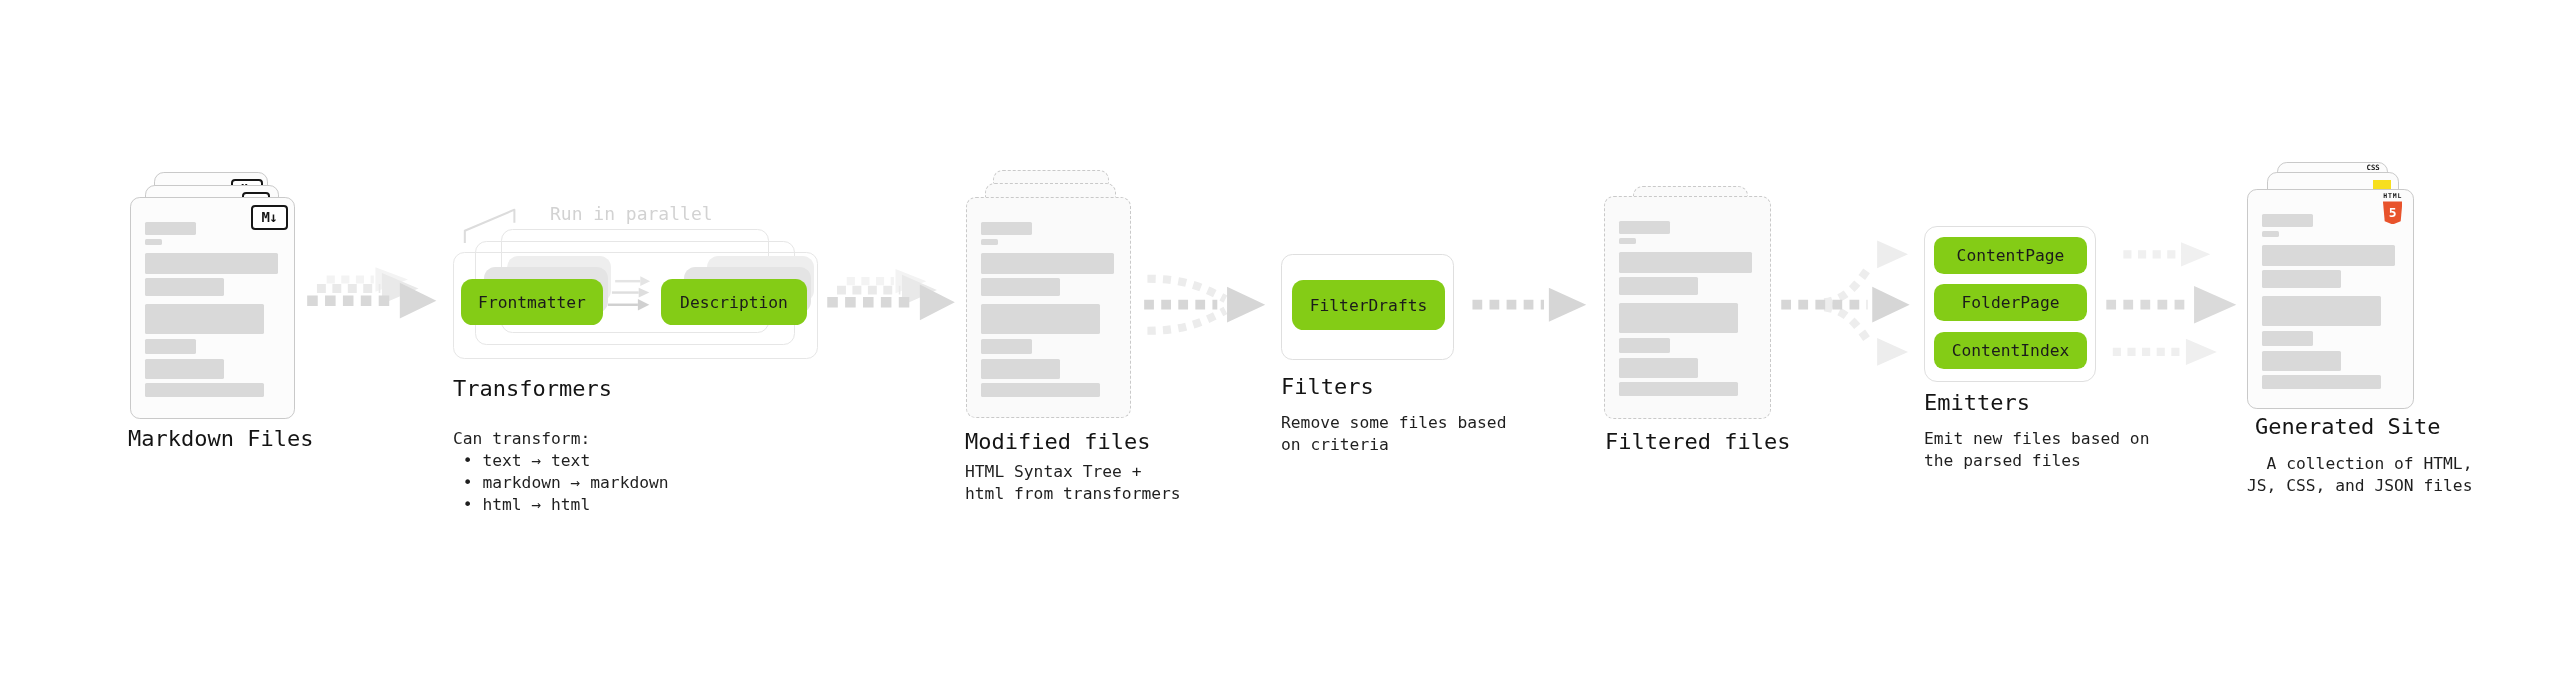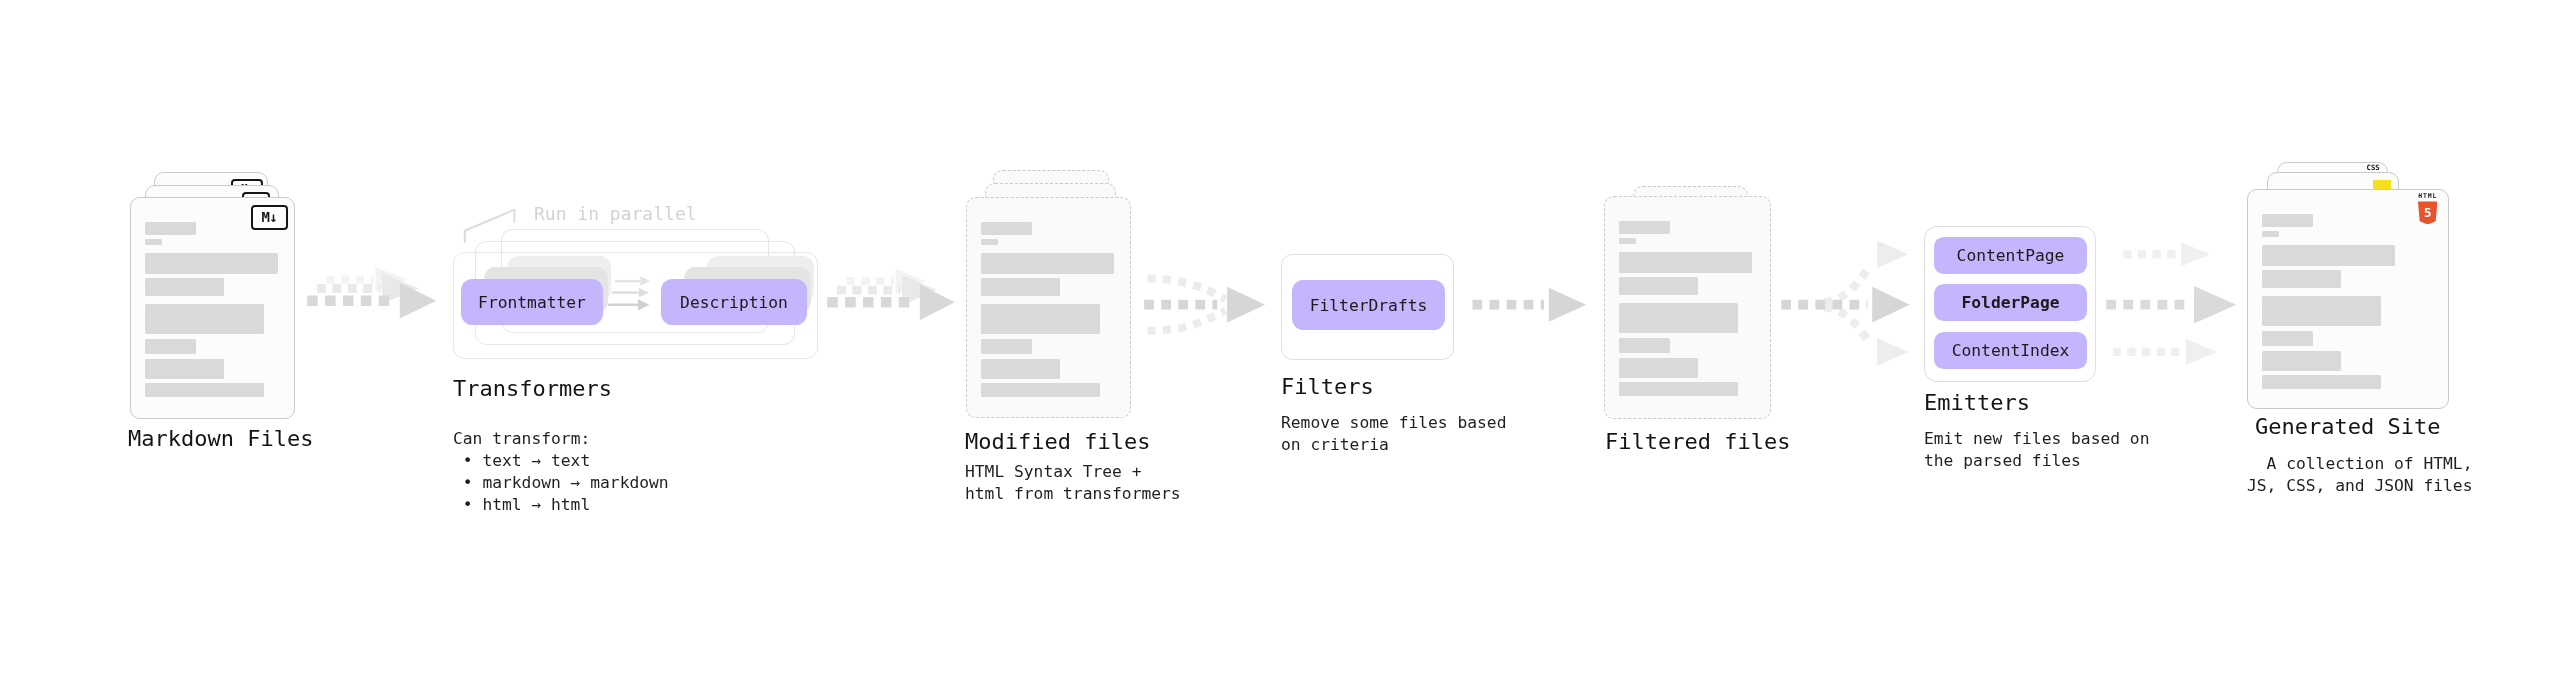--- a/index.html
+++ b/index.html
@@ -14,21 +14,21 @@
     border:1.6px dashed #c9c9c9; border-radius:9.8px;}
   
   .bars{position:absolute; left:14px; right:14px; top:24.4px;}
   .bars div{background:#d9d9d9; border-radius:1.6px;}
   
   .md-badge{position:absolute; display:flex; align-items:center; justify-content:center;
     background:#ffffff; border:2.4px solid #161616; border-radius:4.1px;
     font-weight:bold; color:#161616; letter-spacing:-0.8px;}
   
   .pill{position:absolute; display:flex; align-items:center; justify-content:center;
-    background:#c4b5fd; border-radius:11.4px; font-size:16.3px; color:#1b1b1b; white-space:nowrap;}
+    background:#84cc16; border-radius:11.4px; font-size:16.3px; color:#1b1b1b; white-space:nowrap;}
   .ghost1{background:#e4e4e4;}
   .ghost2{background:#eeeeee;}
   
   .holder{position:absolute; box-sizing:border-box; background:transparent;
     border:1.6px solid #e6e6e6; border-radius:11.4px;}
   .box{position:absolute; box-sizing:border-box; background:#ffffff;
     border:1.6px solid #dfdfdf; border-radius:13px;}
   
   .stage-title{position:absolute; font-size:22px; color:#141414; white-space:nowrap; line-height:1.1;}
   .caption{position:absolute; font-size:16.3px; color:#1f1f1f; line-height:22px; white-space:nowrap;}
@@ -134,21 +134,21 @@
           <div style="width: 119px; height: 14px; margin-bottom: 0px;"></div>
         </div>
     </div>
     <div class="stage-title" style="left:128px;top:427px;">Markdown Files</div>
   </div>
 
   <div>
     <div class="holder" style="left:501px;top:229px;width:268px;height:104px;"></div>
     <div class="holder" style="left:475px;top:241px;width:320px;height:104px;"></div>
     <div class="holder" style="left:453px;top:252px;width:365px;height:107px;"></div>
-    <div class="parallel-label" style="left:534px;top:203px;">Run in parallel</div>
+    <div class="parallel-label" style="left:550px;top:203px;">Run in parallel</div>
 
     <div class="pill ghost2" style="left:507px;top:256px;width:104px;height:46px;"></div>
     <div class="pill ghost1" style="left:484px;top:267px;width:124px;height:46px;"></div>
     <div class="pill" style="left:461px;top:279px;width:142px;height:46px;">Frontmatter</div>
 
     <div class="pill ghost2" style="left:707px;top:256px;width:107px;height:46px;"></div>
     <div class="pill ghost1" style="left:684px;top:267px;width:127px;height:46px;"></div>
     <div class="pill" style="left:661px;top:279px;width:146px;height:46px;">Description</div>
 
     <div class="stage-title" style="left:453px;top:377px;">Transformers</div>
@@ -205,40 +205,40 @@
           <div style="width: 79px; height: 20.3px; margin-bottom: 4.1px;"></div>
           <div style="width: 119px; height: 14px; margin-bottom: 0px;"></div>
         </div>
     </div>
     <div class="stage-title" style="left:1605px;top:430px;">Filtered files</div>
   </div>
 
   <div>
     <div class="box" style="left:1924px;top:226px;width:172px;height:156px;"></div>
     <div class="pill" style="left:1934px;top:237px;width:153px;height:37px;border-radius:9.8px;">ContentPage</div>
-    <div class="pill" style="left:1934px;top:284px;width:153px;height:37px;border-radius:9.8px;font-weight:bold;">FolderPage</div>
+    <div class="pill" style="left:1934px;top:284px;width:153px;height:37px;border-radius:9.8px;">FolderPage</div>
     <div class="pill" style="left:1934px;top:332px;width:153px;height:37px;border-radius:9.8px;">ContentIndex</div>
     <div class="stage-title" style="left:1924px;top:391px;">Emitters</div>
     <div class="caption" style="left:1924px;top:428px;">
       <div>Emit new files based on</div>
       <div>the parsed files</div>
     </div>
   </div>
 
   <div>
     <div class="filecard" style="left:2277px;top:162px;width:111px;height:49px;z-index:1;">
       <div class="css-badge" style="right:4.9px;top:2.4px;">
         <div class="t">CSS</div>
         <div class="u"></div>
       </div>
     </div>
     <div class="filecard" style="left:2267px;top:172px;width:132px;height:57px;z-index:2;">
       <div class="js-badge" style="right:7.3px;top:6.5px;width:18px;height:9px;"></div>
     </div>
-    <div class="filecard" style="left:2247px;top:189px;width:202px;height:220px;z-index:3;">
+    <div class="filecard" style="left:2247px;top:189px;width:167px;height:220px;z-index:3;">
       <div class="html5-logo" style="right:9.8px;top:3.3px;">
         <div class="t">HTML</div>
         <div class="shield">
             <span>5</span>
           </div>
       </div>
       <div class="bars">
           <div style="width: 51px; height: 12.2px; margin-bottom: 4.1px;"></div>
           <div style="width: 17px; height: 6.5px; margin-bottom: 8.1px;"></div>
           <div style="width: 133px; height: 20.3px; margin-bottom: 4.1px;"></div>

